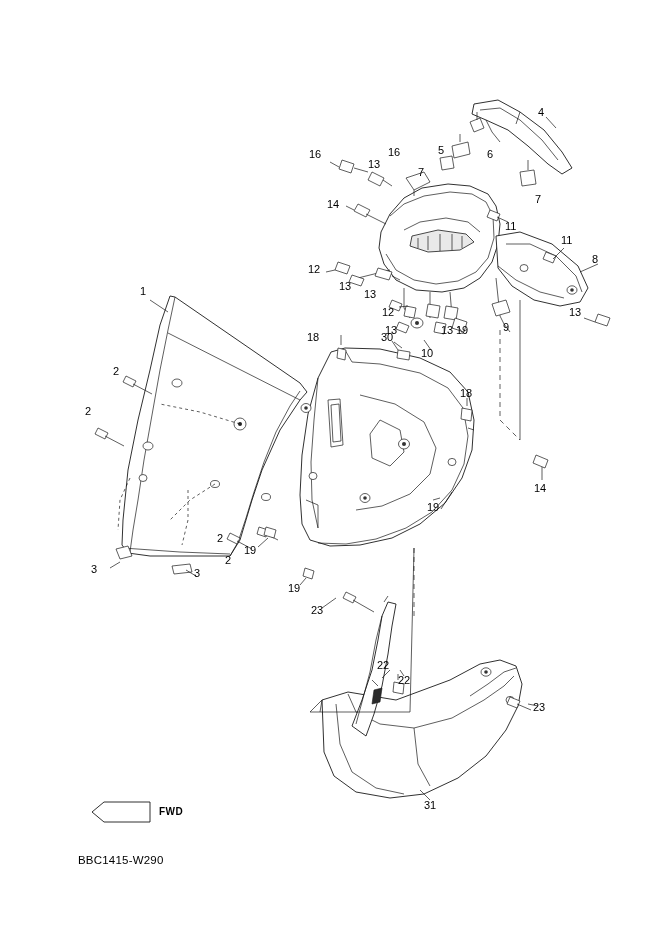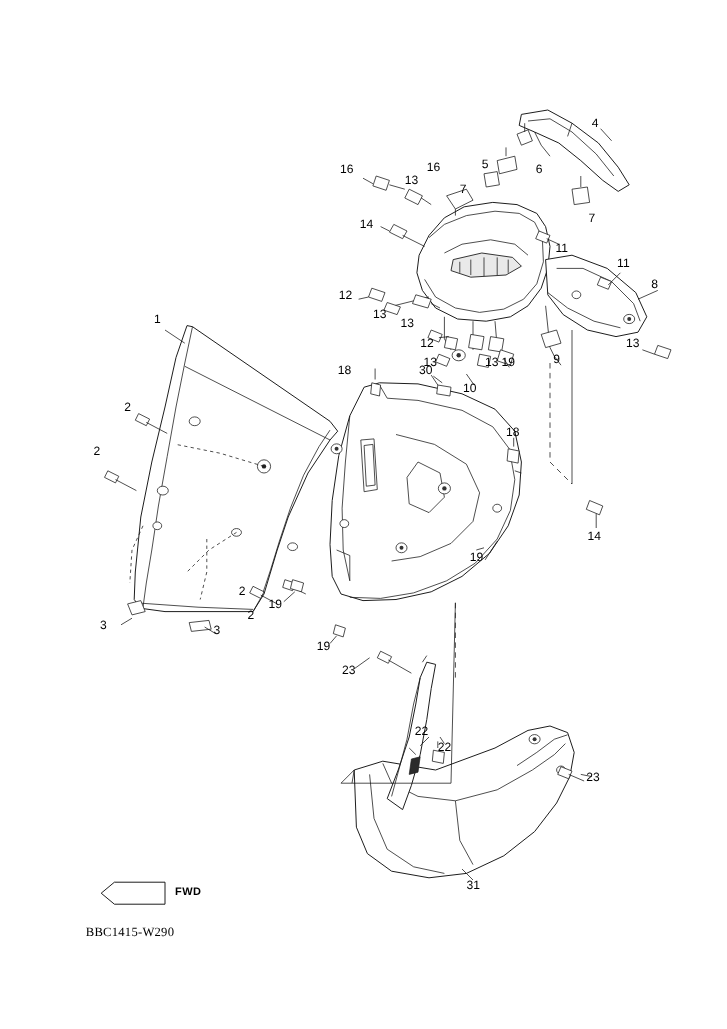--- a/index.html
+++ b/index.html
@@ -25,25 +25,26 @@
     position: absolute;
     font-family: "Liberation Sans", sans-serif;
     font-size: 11px;
     line-height: 11px;
     color: #000;
     white-space: nowrap;
     user-select: none;
   }
   .partno {
     position: absolute;
-    font-family: Liberation Serif, serif;
+    font-family: Liberation Sans, sans-serif;
     font-size: 11.5px;
     letter-spacing: 0.2px;
     color: #000;
     white-space: nowrap;
+    margin-top: 12px;
   }
   .fwd-text {
     position: absolute;
     font-family: "Liberation Sans", sans-serif;
     font-size: 10px;
     font-weight: bold;
     color: #000;
     letter-spacing: 0.5px;
   }
   svg { display: block; }

